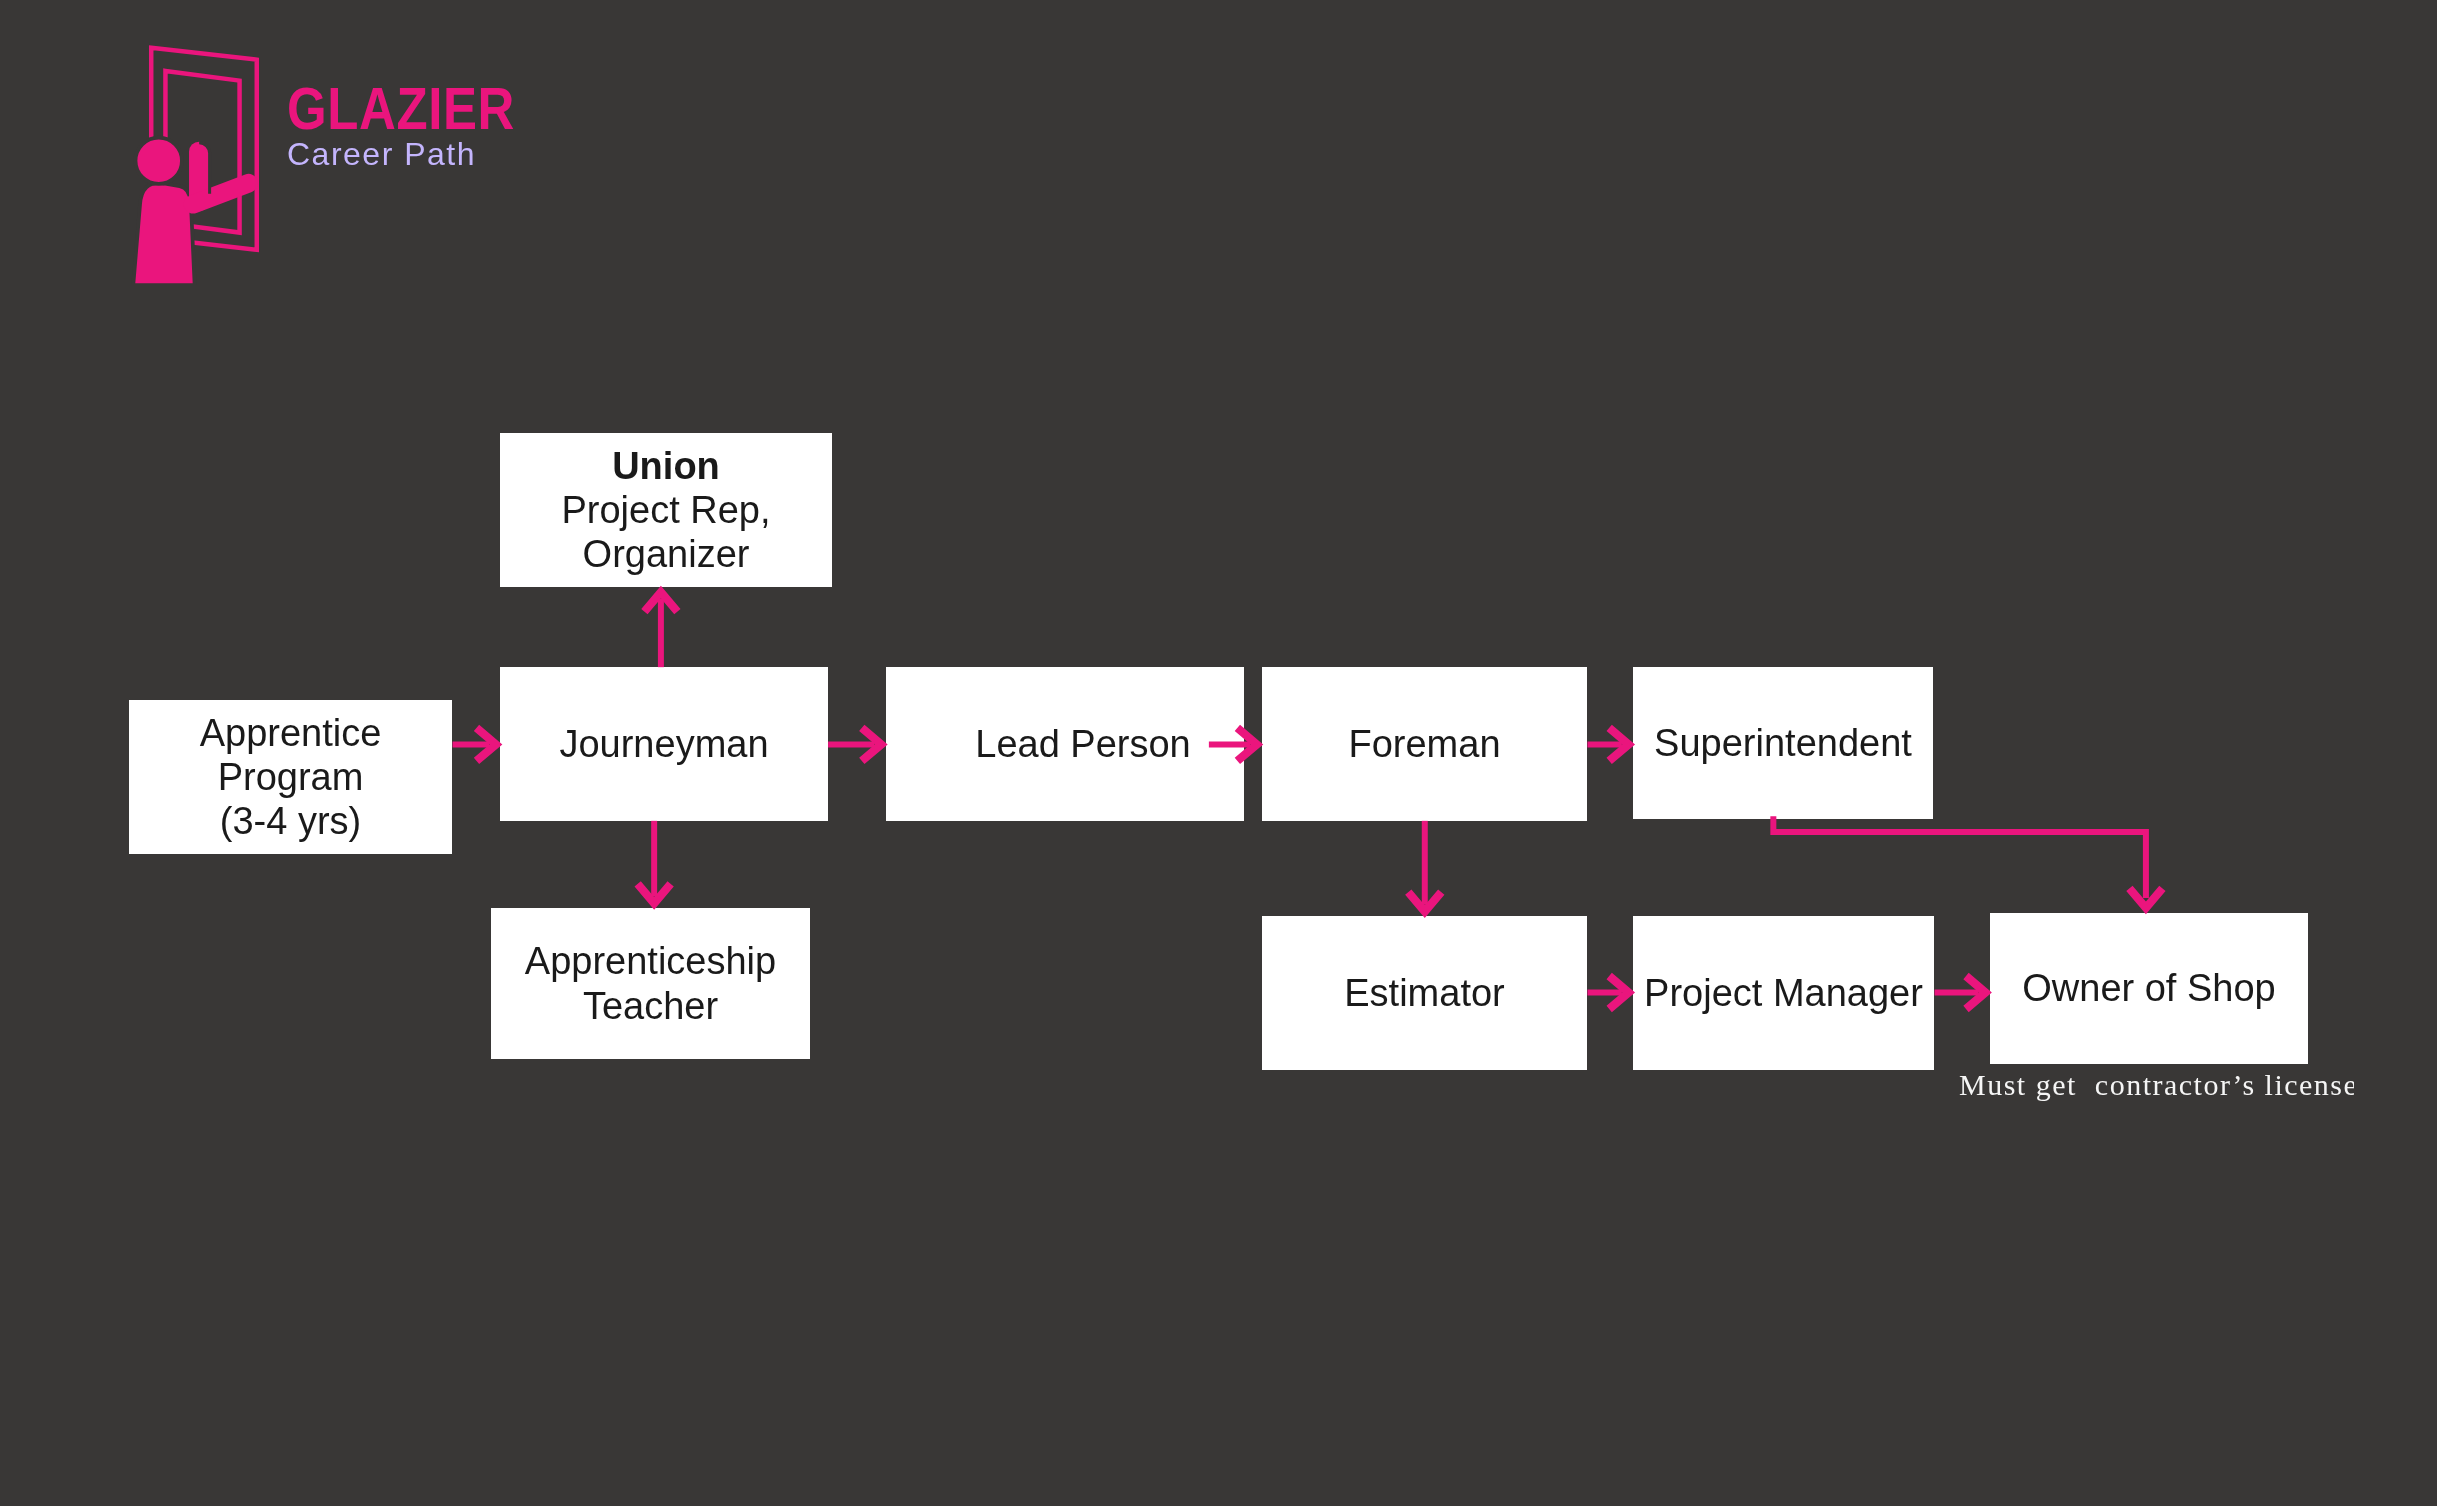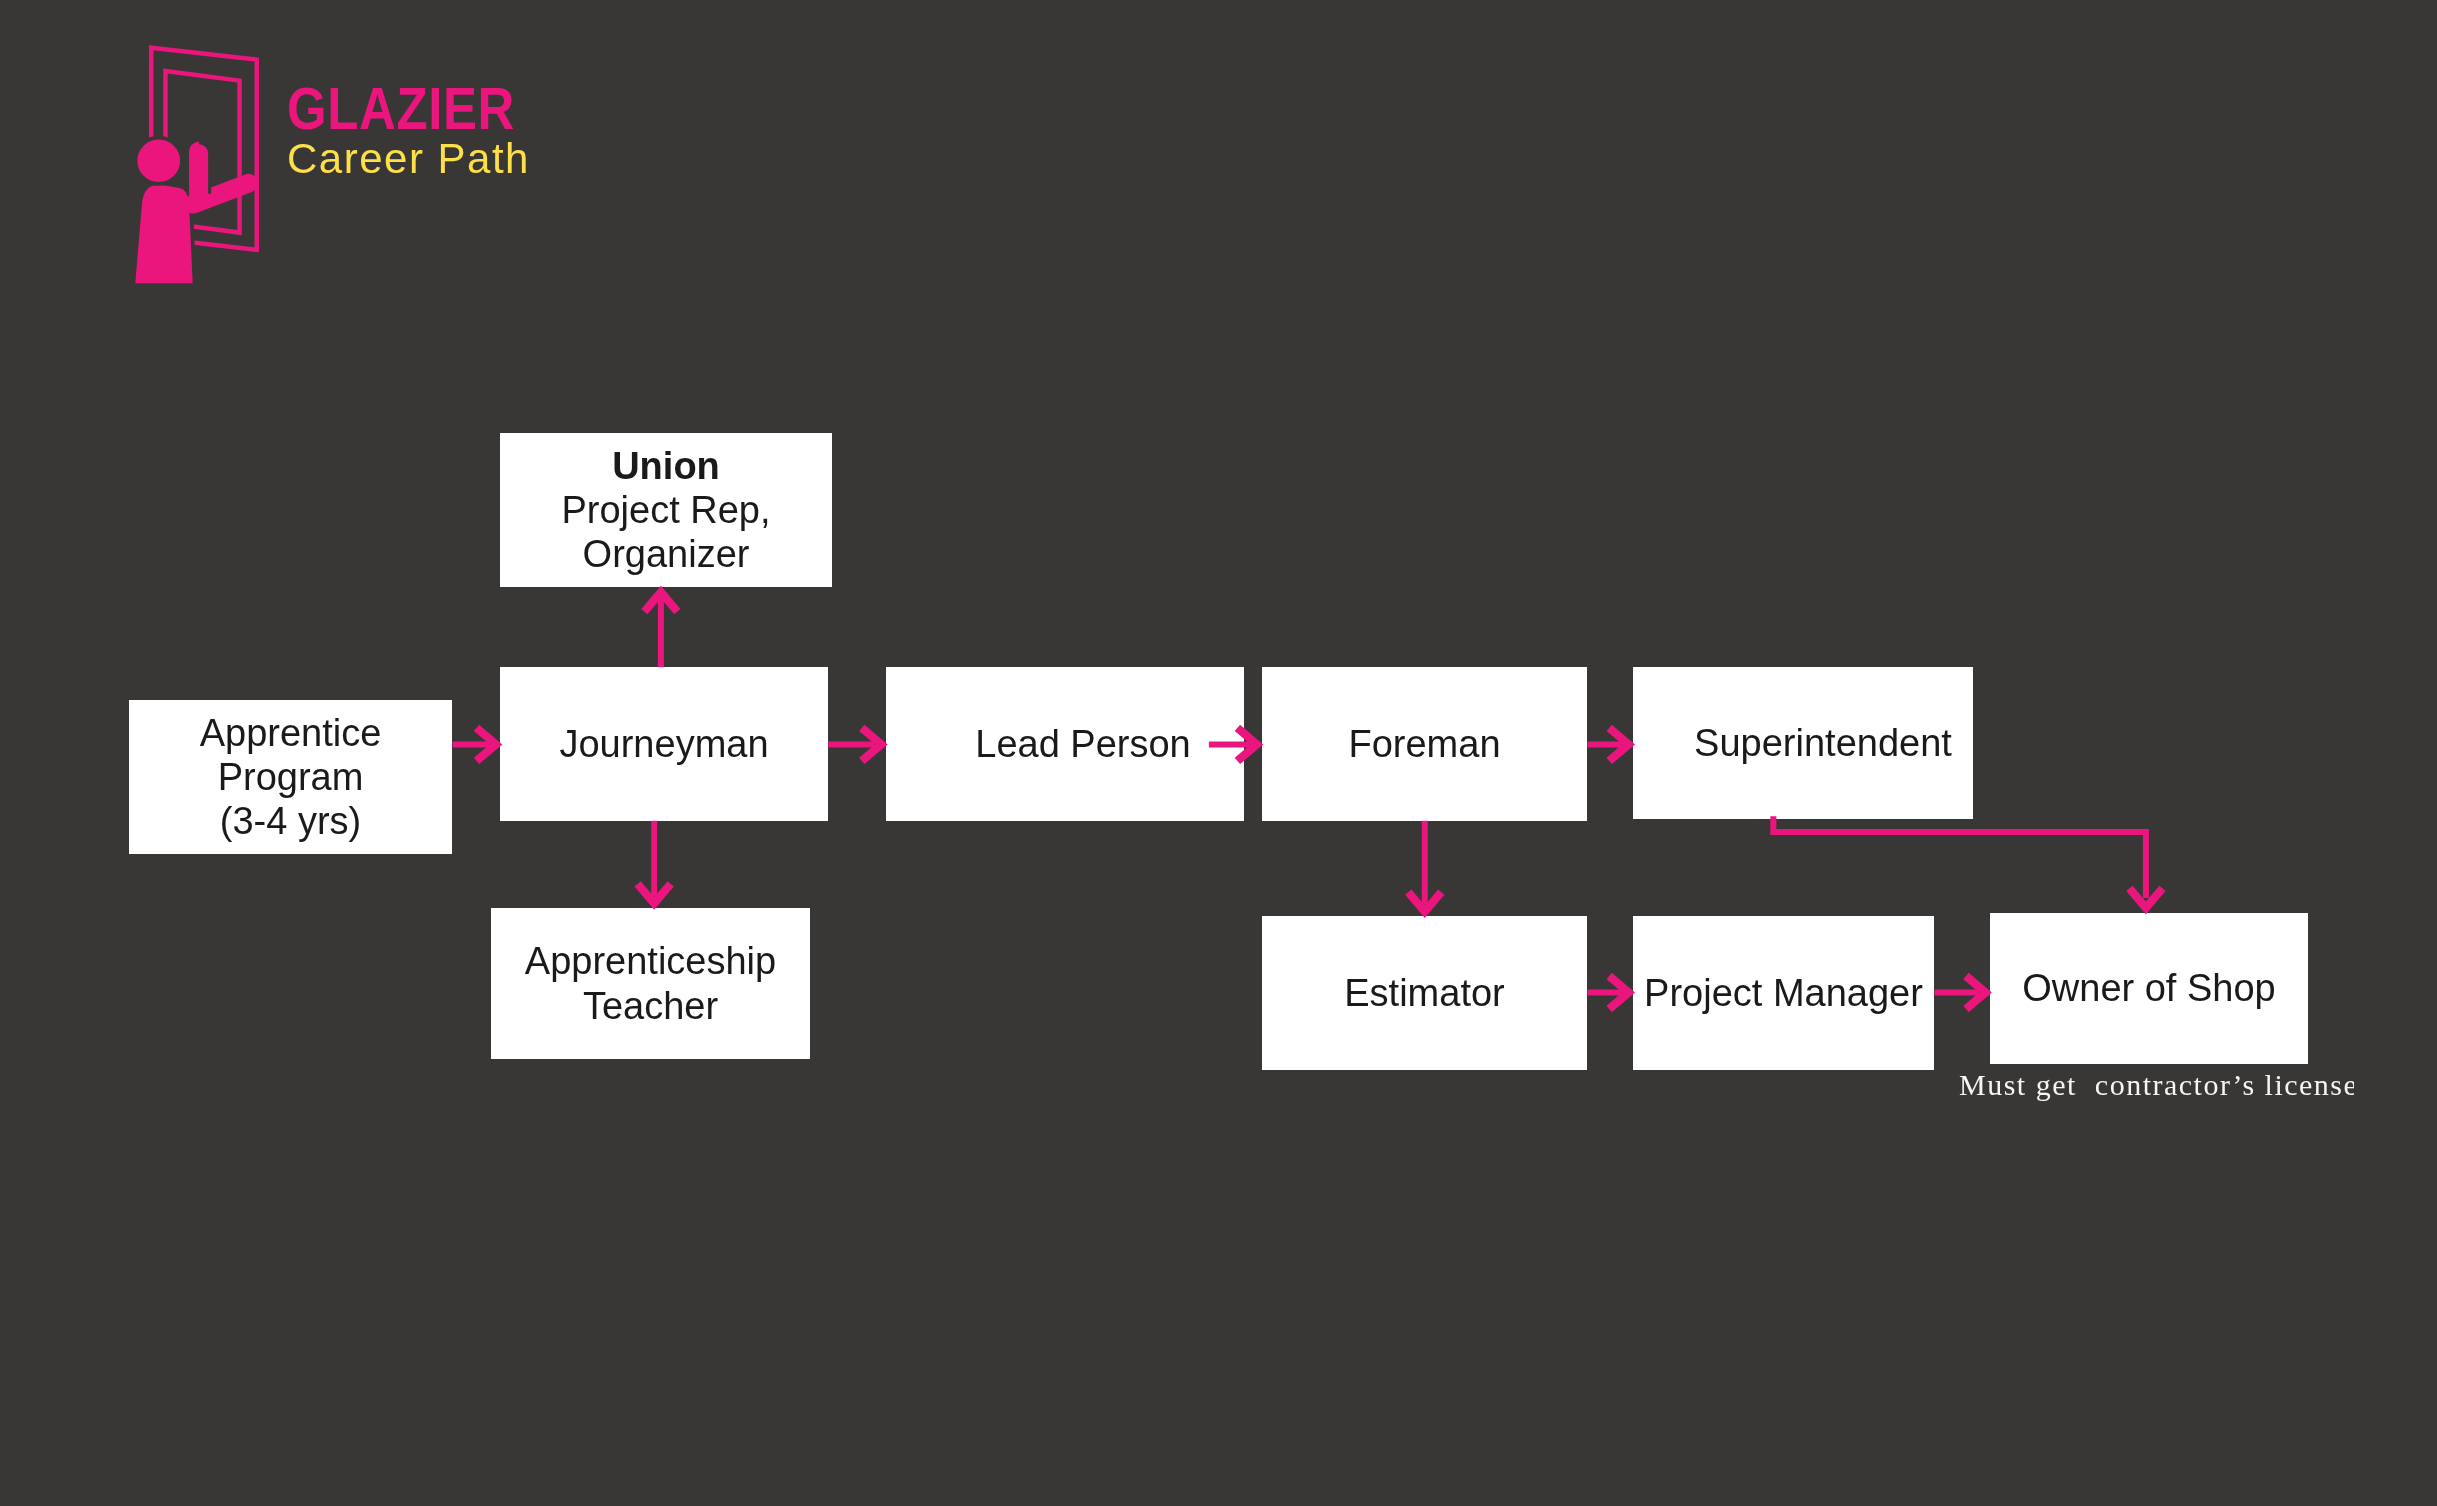--- a/index.html
+++ b/index.html
@@ -7,21 +7,21 @@
     position:relative;width:2354px;height:1506px;background:#393736;
     font-family:"Liberation Sans","DejaVu Sans",sans-serif;overflow:hidden;
   }
   
   .brand-title{
     position:absolute;left:287px;top:79px;font-size:60px;font-weight:bold;
     color:#EA157D;letter-spacing:0.7px;transform:scaleX(.85);transform-origin:left top;
     line-height:1;white-space:nowrap;
   }
   .brand-subtitle{
-    position:absolute;left:287px;top:138px;font-size:42px;color:#fde047;
+    position:absolute;left:287px;top:138px;font-size:32px;color:#c4b5fd;
     letter-spacing:1.5px;line-height:1;white-space:nowrap;
   }
   .logo-svg{position:absolute;left:127px;top:22.5px;}
   
   .node{
     position:absolute;background:#ffffff;color:#1a1a1a;
     display:flex;flex-direction:column;align-items:center;justify-content:center;
     text-align:center;font-size:38px;line-height:1.16;
   }
   .node .ln{display:block;white-space:nowrap;}
@@ -79,21 +79,21 @@
   </div>
 
   <div class="node" style="left:886px;top:667px;width:322px;height:154px;padding-left:36px;">
     <span class="ln">Lead Person</span>
   </div>
 
   <div class="node" style="left:1262px;top:667px;width:325px;height:154px;">
     <span class="ln">Foreman</span>
   </div>
 
-  <div class="node" style="left:1633px;top:667px;width:300px;height:152px;padding-left:40px;">
+  <div class="node" style="left:1633px;top:667px;width:300px;height:152px;">
     <span class="ln">Superintendent</span>
   </div>
 
   <div class="node" style="left:491px;top:908px;width:319px;height:151px;">
     <span class="ln">Apprenticeship</span>
     <span class="ln">Teacher</span>
   </div>
 
   <div class="node" style="left:1262px;top:916px;width:325px;height:154px;">
     <span class="ln">Estimator</span>

